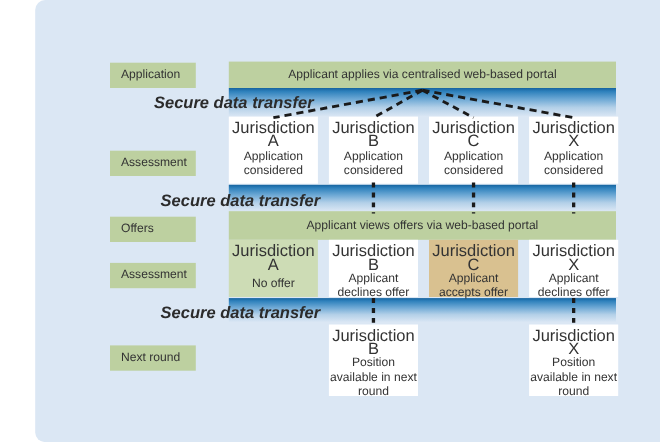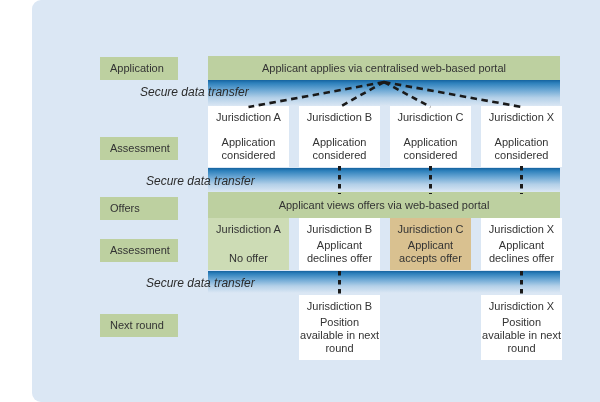--- a/index.html
+++ b/index.html
@@ -13,28 +13,28 @@
   }
   .banner{
     position:absolute;left:176px;width:352px;
     background:#bdd0a0;color:#333;font-size:11px;text-align:center;
   }
   .band{
     position:absolute;left:176px;width:352px;
     background:linear-gradient(180deg,#15639f 0%,#2e81bc 12%,#6ba7d4 38%,#b3d0e8 68%,#dbe7f4 100%);
   }
   .secure{
-    position:absolute;font-style:italic;font-size:12px;color:#2b2b2b;white-space:nowrap;
+    position:absolute;font-style:italic;font-size:15px;color:#2b2b2b;white-space:nowrap;font-weight:bold;
   }
   .jbox{
     position:absolute;width:81px;background:#fff;color:#333;
     display:flex;flex-direction:column;justify-content:space-between;
     box-sizing:border-box;padding:5px 1px 5px 1px;text-align:center;
   }
-  .jbox .jtitle{font-size:11px;line-height:12px;}
+  .jbox .jtitle{font-size:15px;line-height:12px;}
   .jbox .jbody{font-size:11px;line-height:13px;}
   .jbox.green{background:#cddcb5;}
   .jbox.tan{background:#d9c190;}
   svg.overlay{position:absolute;left:0;top:0;pointer-events:none;}
 </style>
 </head>
 <body>
 
 <div id="canvas">
 

